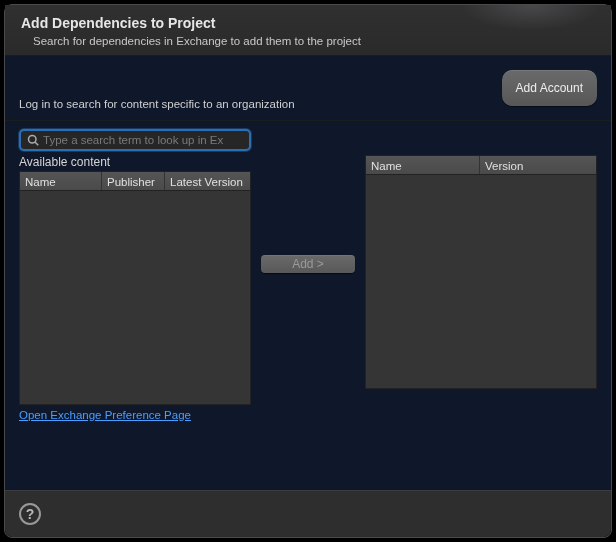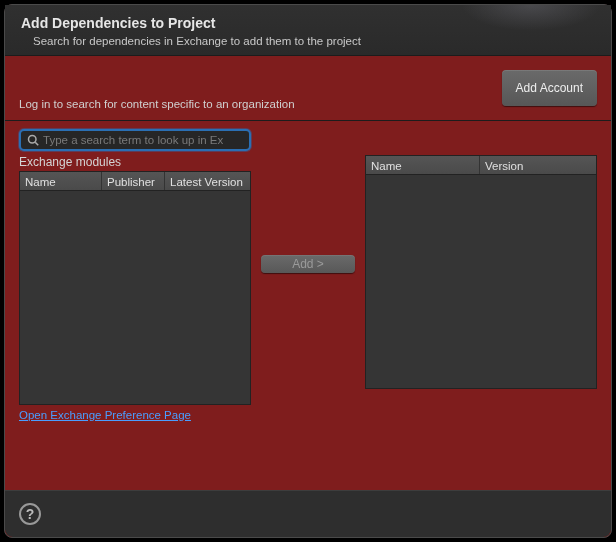--- a/index.html
+++ b/index.html
@@ -10,21 +10,21 @@
     height: 542px;
     overflow: hidden;
     color: #ccc;
     font-size: 12px;
   }
   .dialog {
     position: relative;
     width: 608px;
     height: 534px;
     margin: 4px;
-    background: #7f1d1d;
+    background: #0f172a;
     border-radius: 8px;
     border: 1px solid #4a4a4a;
     box-shadow: 0 4px 20px rgba(0,0,0,0.6);
     display: flex;
     flex-direction: column;
   }
   .header {
     padding: 10px 16px 8px 16px;
     border-bottom: 1px solid #1c1c1c;
     position: relative;
@@ -57,21 +57,21 @@
     border-bottom: 1px solid #1c1c1c;
   }
   .org-text {
     font-size: 11.5px;
     color: #d0d0d0;
     margin-top: 32px;
   }
   .btn {
     background: linear-gradient(#6a6a6a,#575757);
     border: none;
-    border-radius: 4px;
+    border-radius: 10px;
     color: #eee;
     font-size: 12px;
     padding: 11px 14px;
     cursor: pointer;
     box-shadow: inset 0 1px 0 rgba(255,255,255,0.1), 0 1px 1px rgba(0,0,0,0.5);
   }
   .btn:disabled {
     color: #888;
     background: linear-gradient(#555,#484848);
     cursor: default;
@@ -218,21 +218,21 @@
         <svg width="12" height="12" viewBox="0 0 16 16" fill="none" stroke="#aaa" stroke-width="2">
           <circle cx="7" cy="7" r="5"></circle>
             <line x1="11" y1="11" x2="15" y2="15"></line>
         </svg>
         <input type="text" placeholder="Type a search term to look up in Ex" style="">
       </div>
     </div>
 
     <div class="panes">
       <div class="left-pane">
-        <div class="pane-label">Exchange modules</div>
+        <div class="pane-label">Available content</div>
         <div class="thead">
           <div class="th">Name</div>
           <div class="th">Publisher</div>
           <div class="th">Latest Version</div>
         </div>
         <div class="table"></div>
         <a class="link">Open Exchange Preference Page</a>
       </div>
 
       <div class="middle">

